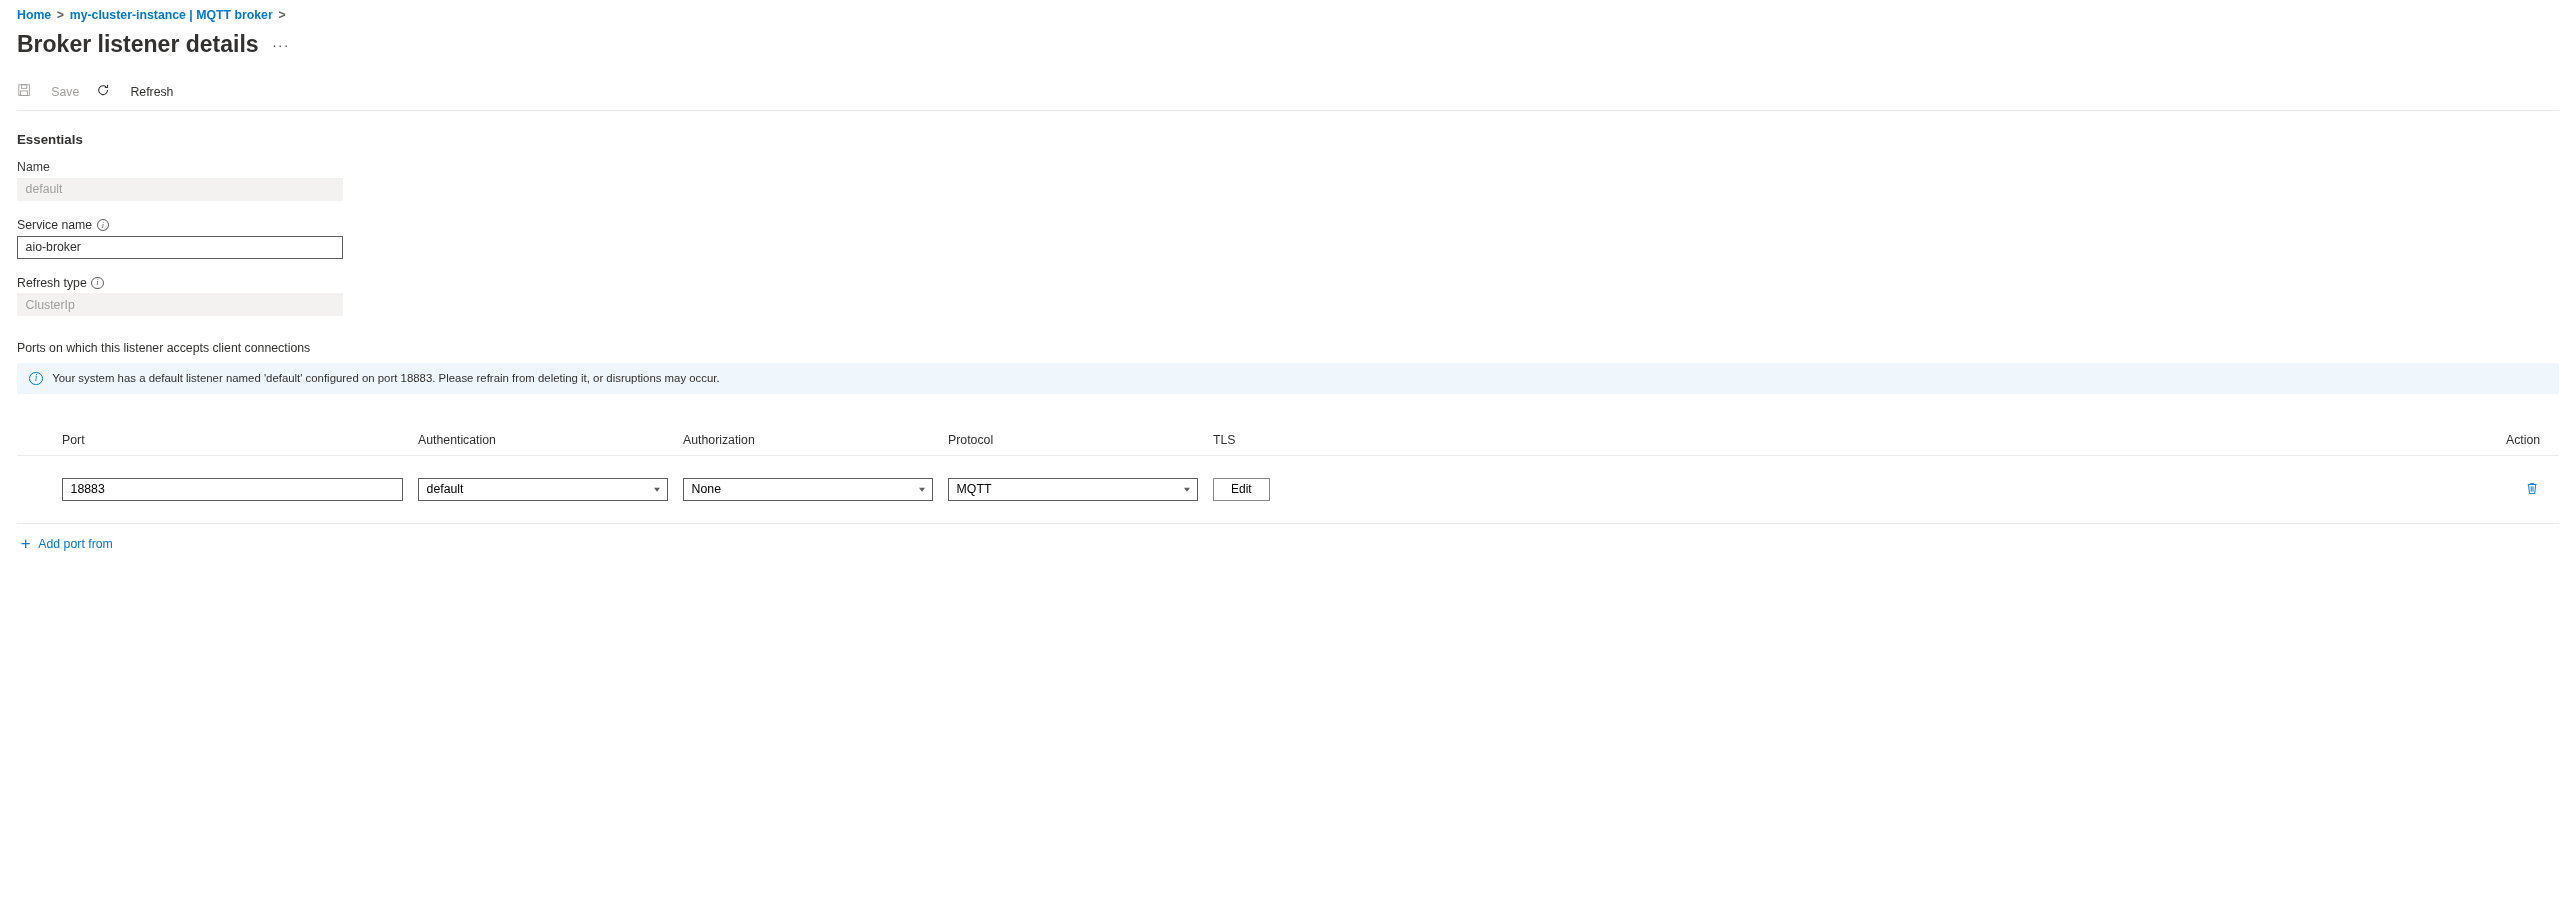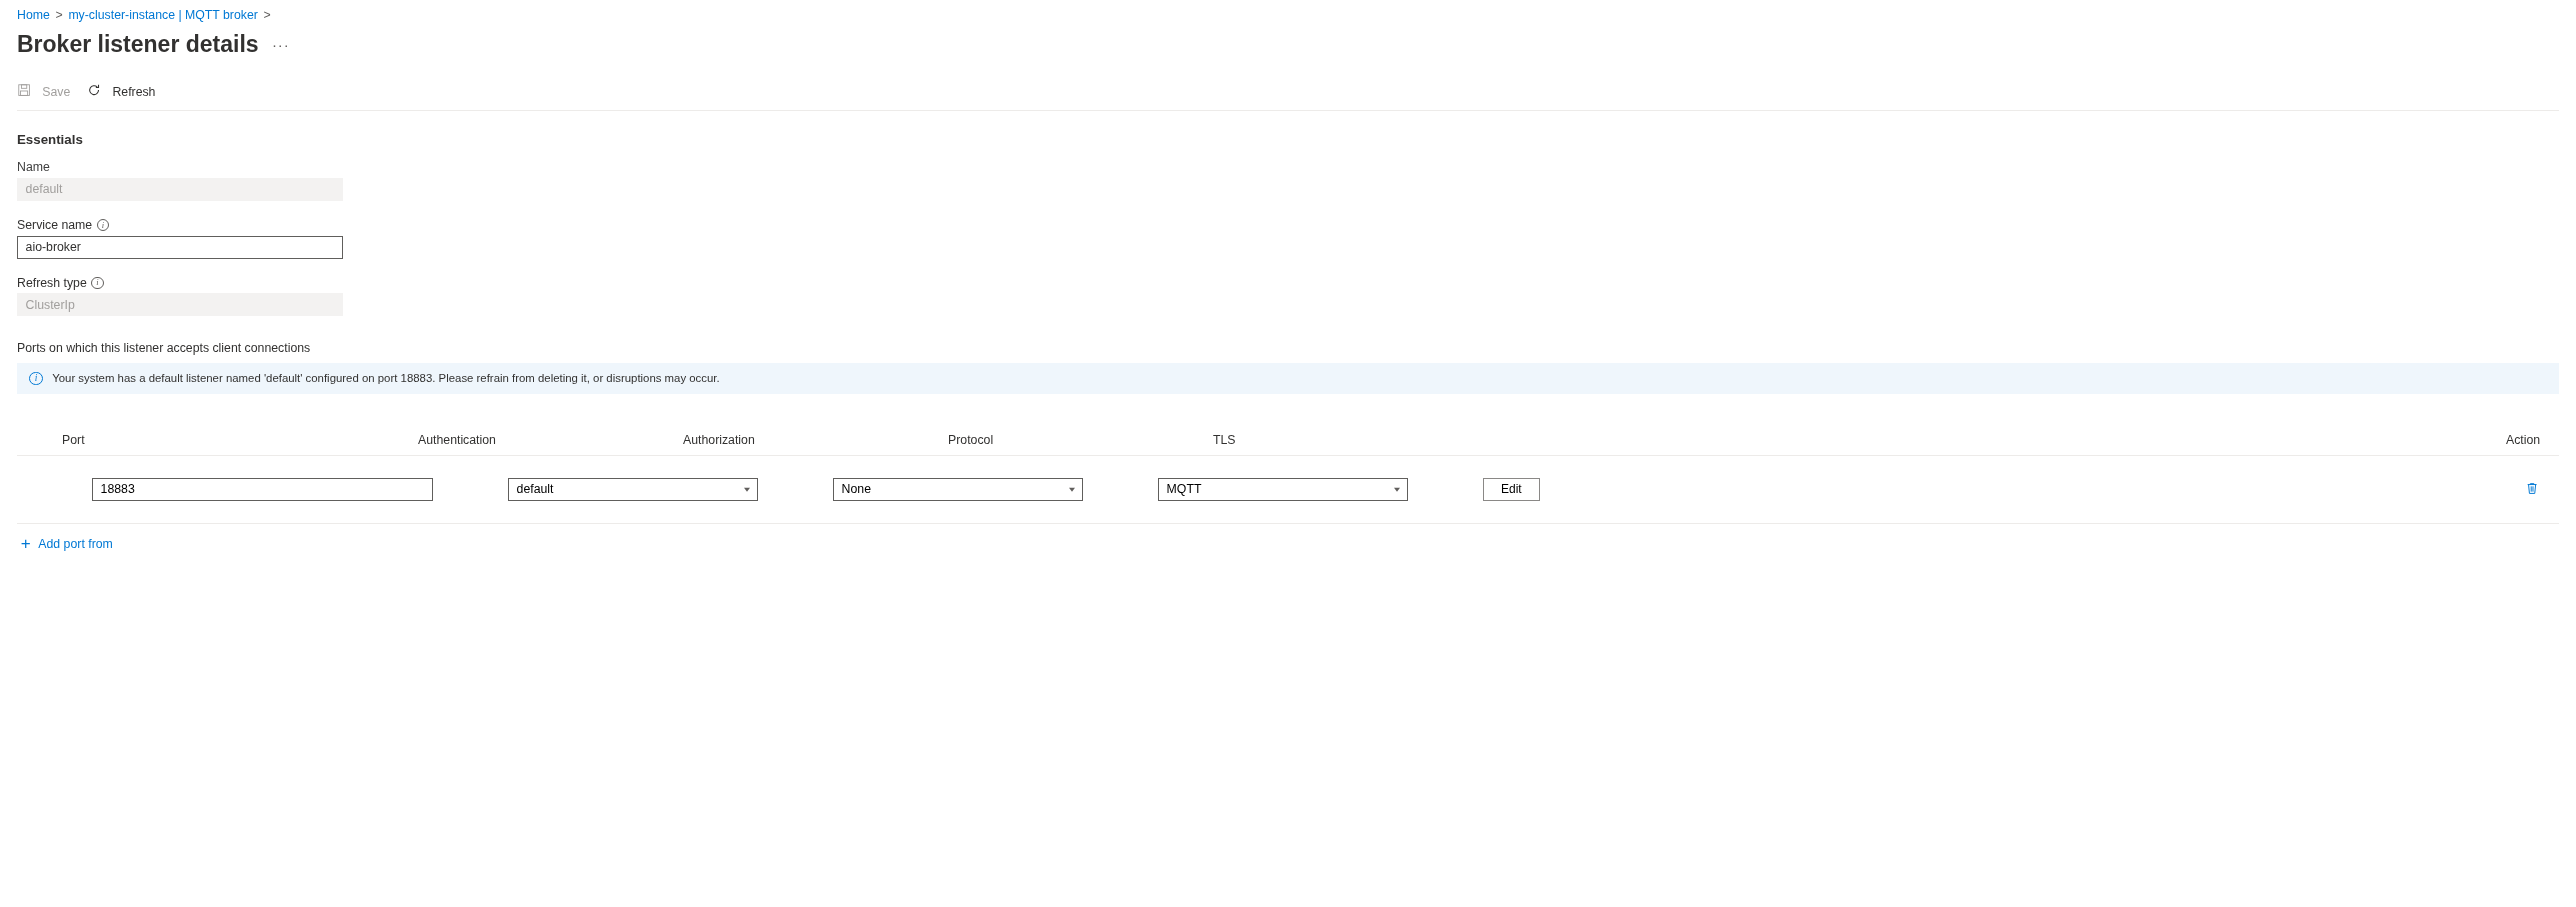--- a/index.html
+++ b/index.html
@@ -13,20 +13,21 @@
       color: #323130;
       background: #ffffff;
       padding: 7.6px 17px;
     }
     .breadcrumb {
       display: flex;
       align-items: center;
       gap: 5.7px;
       margin-bottom: 9.5px;
       font-size: 12.3px;
+      font-weight: bold;
     }
     .breadcrumb a {
       color: #0078d4;
       text-decoration: none;
       cursor: pointer;
     }
     .breadcrumb .sep {
       color: #605e5c;
     }
     .page-title-row {
@@ -50,21 +51,21 @@
       display: flex;
       align-items: center;
       gap: 17px;
       padding-bottom: 9.5px;
       border-bottom: 0.9px solid #edebe9;
       margin-bottom: 21px;
     }
     .toolbar-btn {
       display: flex;
       align-items: center;
-      gap: 11px;
+      gap: 20px;
       cursor: pointer;
       color: #323130;
       font-size: 12.3px;
     }
     .toolbar-btn.disabled {
       color: #a19f9d;
       cursor: default;
     }
     .toolbar-btn svg {
       width: 14.2px;
@@ -164,21 +165,20 @@
       font-weight: 400;
       color: #323130;
       margin-top: 32px;
     }
     .ports-row {
       display: grid;
       grid-template-columns: 45px 341px 15px 250px 15px 250px 15px 250px 15px 74px 1fr 53px;
       align-items: center;
       padding: 22px 0;
       border-bottom: 0.9px solid #edebe9;
-      gap: 30px;
     }
     .cell-input {
       width: 100%;
       height: 23px;
       padding: 1.9px 7.6px;
       border: 0.9px solid #605e5c;
       font-size: 12.3px;
       font-family: inherit;
     }
     .cell-select {

